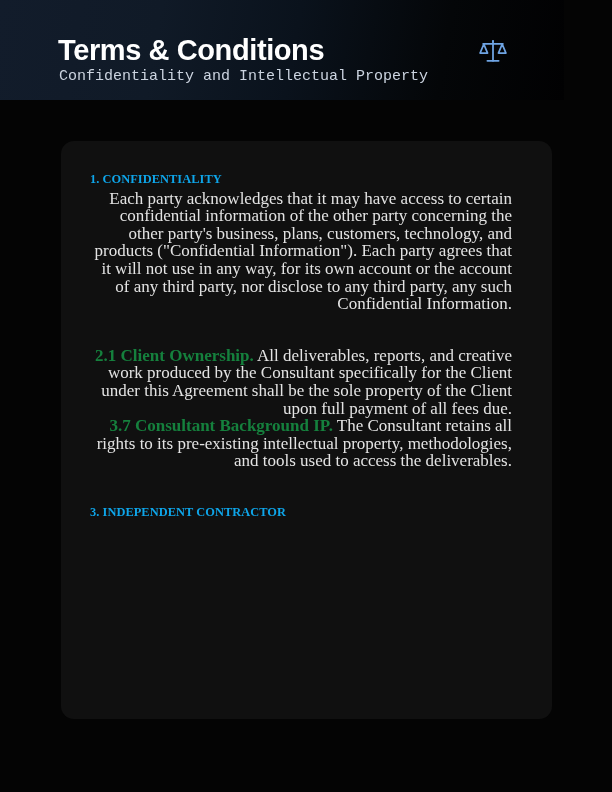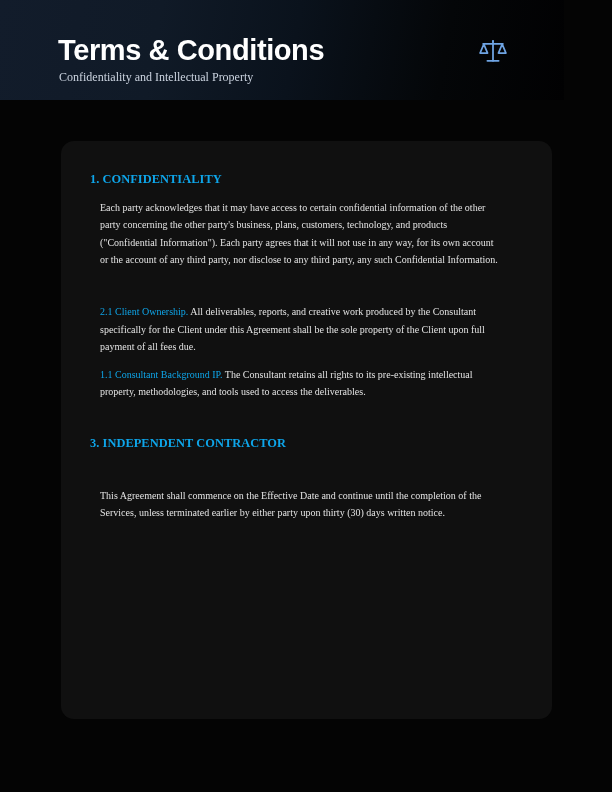--- a/index.html
+++ b/index.html
@@ -44,22 +44,22 @@
     line-height: 34px;
     letter-spacing: -0.4px;
     color: #ffffff;
     white-space: nowrap;
   }
   .doc-subtitle {
     position: absolute;
     left: 1px;
     top: 69px;
     margin: 0;
-    font-family: Liberation Serif, serif;
-    font-size: 12px;
+    font-family: Liberation Mono, monospace;
+    font-size: 15px;
     line-height: 16px;
     color: #ccd4e0;
     white-space: nowrap;
   }
   .header-icon {
     position: absolute;
     right: 0;
     top: 34px;
     width: 34px;
     height: 34px;
@@ -99,34 +99,34 @@
   .section-heading {
     margin: 0 0 1px 0;
     font-family: "Liberation Serif", "DejaVu Serif", serif;
     font-size: 12.4px;
     font-weight: bold;
     line-height: 17.6px;
     color: #0ea5e9;
     letter-spacing: 0.05px;
   }
   .section-para {
-    margin: 10px;
+    margin: 0;
     font-family: "Liberation Serif", "DejaVu Serif", serif;
-    font-size: 10px;
+    font-size: 17px;
     font-weight: normal;
     line-height: 17.6px;
     color: #e3e3e3;
-    text-align: left;
+    text-align: right;
   }
   .section-para + .section-para {
     margin-top: 0;
   }
   .section-para b {
-    font-weight: normal;
-    color: #0ea5e9;
+    font-weight: bold;
+    color: #15803d;
   }
 </style>
 </head>
 <body>
 
 <div class="header">
   <div class="header-inner">
     <h1 class="doc-title">Terms &amp; Conditions</h1>
     <p class="doc-subtitle">Confidentiality and Intellectual Property</p>
     <span class="header-icon">
@@ -149,25 +149,24 @@
 <div class="doc-card">
   <div class="doc-body">
 
     <div class="section">
       <p class="section-heading">1. CONFIDENTIALITY</p>
       <p class="section-para"><b></b><span>Each party acknowledges that it may have access to certain confidential information of the other party concerning the other party's business, plans, customers, technology, and products ("Confidential Information"). Each party agrees that it will not use in any way, for its own account or the account of any third party, nor disclose to any third party, any such Confidential Information.</span></p>
     </div>
 
     <div class="section">
       <p class="section-para"><b>2.1 Client Ownership.</b><span> All deliverables, reports, and creative work produced by the Consultant specifically for the Client under this Agreement shall be the sole property of the Client upon full payment of all fees due.</span></p>
-      <p class="section-para"><b>1.1 Consultant Background IP.</b><span> The Consultant retains all rights to its pre-existing intellectual property, methodologies, and tools used to access the deliverables.</span></p>
+      <p class="section-para"><b>3.7 Consultant Background IP.</b><span> The Consultant retains all rights to its pre-existing intellectual property, methodologies, and tools used to access the deliverables.</span></p>
     </div>
 
     <div class="section">
       <p class="section-heading">3. INDEPENDENT CONTRACTOR</p>
     </div>
 
     <div class="section">
-      <p class="section-para"><b></b><span>This Agreement shall commence on the Effective Date and continue until the completion of the Services, unless terminated earlier by either party upon thirty (30) days written notice.</span></p>
     </div>
 
   </div>
 </div>
 
 </body></html>

